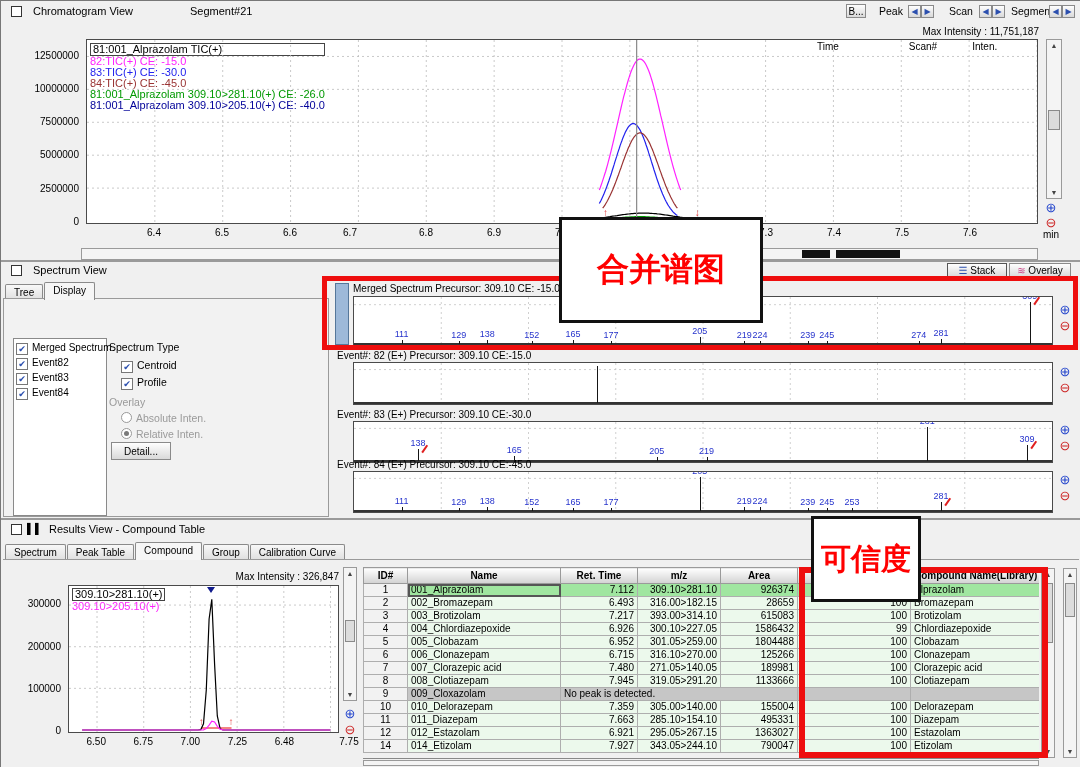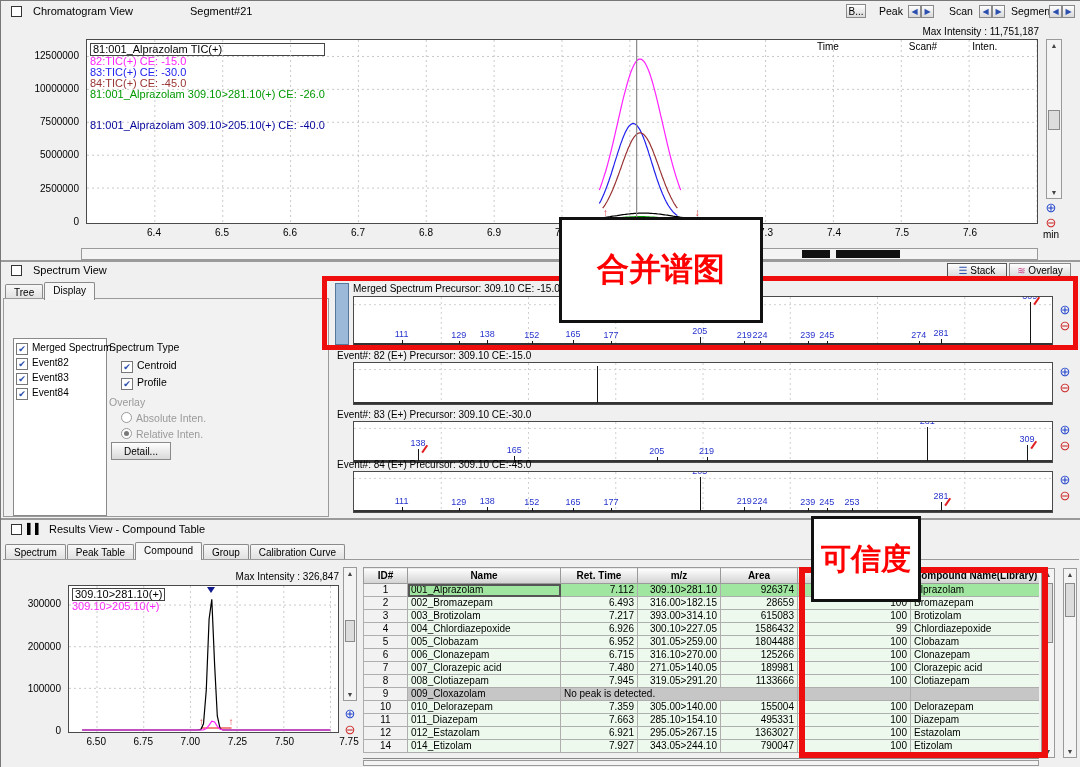--- a/index.html
+++ b/index.html
@@ -75,21 +75,21 @@
   <div class="plot" id="main-plot" style="left:85px;top:38px;width:952px;height:185px;">
     <span class="inplot-h" style="left:78%;">Time</span>
     <span class="inplot-h" style="left:88%;">Scan#</span>
     <span class="inplot-h" style="left:94.5%;">Inten.</span>
     <div class="abs" id="main-legend" style="left:3px;top:3px;">
         <div class="legend-line" style="color: rgb(0, 0, 0); border: 1px solid rgb(68, 68, 68); padding: 0px 2px;">81:001_Alprazolam TIC(+)</div>
         <div class="legend-line" style="color: rgb(255, 34, 255);">82:TIC(+) CE: -15.0</div>
         <div class="legend-line" style="color: rgb(34, 34, 238);">83:TIC(+) CE: -30.0</div>
         <div class="legend-line" style="color: rgb(153, 51, 51);">84:TIC(+) CE: -45.0</div>
         <div class="legend-line" style="color: rgb(0, 153, 0);">81:001_Alprazolam 309.10&gt;281.10(+) CE: -26.0</div>
-        <div class="legend-line" style="color: rgb(0, 0, 153); margin-top: 20px;">81:001_Alprazolam 309.10&gt;205.10(+) CE: -40.0</div>
+        <div class="legend-line" style="color: rgb(0, 0, 153);">81:001_Alprazolam 309.10&gt;205.10(+) CE: -40.0</div>
       </div>
   <svg viewBox="0 0 950 183" width="950" height="183" style="position:absolute;left:0;top:0;">
         <line x1="67.8571428571432" y1="0" x2="67.8571428571432" y2="183" stroke="#bdbdbd" stroke-dasharray="2,3" stroke-width="0.8"></line>
         <line x1="135.7142857142858" y1="0" x2="135.7142857142858" y2="183" stroke="#bdbdbd" stroke-dasharray="2,3" stroke-width="0.8"></line>
         <line x1="203.5714285714284" y1="0" x2="203.5714285714284" y2="183" stroke="#bdbdbd" stroke-dasharray="2,3" stroke-width="0.8"></line>
         <line x1="271.4285714285716" y1="0" x2="271.4285714285716" y2="183" stroke="#bdbdbd" stroke-dasharray="2,3" stroke-width="0.8"></line>
         <line x1="339.28571428571416" y1="0" x2="339.28571428571416" y2="183" stroke="#bdbdbd" stroke-dasharray="2,3" stroke-width="0.8"></line>
         <line x1="407.1428571428574" y1="0" x2="407.1428571428574" y2="183" stroke="#bdbdbd" stroke-dasharray="2,3" stroke-width="0.8"></line>
         <line x1="475" y1="0" x2="475" y2="183" stroke="#bdbdbd" stroke-dasharray="2,3" stroke-width="0.8"></line>
         <line x1="542.8571428571427" y1="0" x2="542.8571428571427" y2="183" stroke="#bdbdbd" stroke-dasharray="2,3" stroke-width="0.8"></line>
@@ -114,21 +114,21 @@
         <line x1="549.6428571428573" y1="0" x2="549.6428571428573" y2="183" stroke="#8a8a8a" stroke-width="1.2"></line>
       </svg>
       <div class="redmark" style="left: 516.107px; top: 168px;">↑</div>
       <div class="redmark" style="left: 607.714px; top: 168px;">↓</div>
     </div>
 
   <div class="abs" id="main-xticks" style="left:85px;top:226px;width:952px;height:14px;">
       <span class="xlab" style="left: 68px;">6.4</span>
       <span class="xlab" style="left: 136px;">6.5</span>
       <span class="xlab" style="left: 204px;">6.6</span>
-      <span class="xlab" style="left: 272px;">6.7</span>
+      <span class="xlab" style="left: 264px;">6.7</span>
       <span class="xlab" style="left: 340px;">6.8</span>
       <span class="xlab" style="left: 408px;">6.9</span>
       <span class="xlab" style="left: 476px;">7.0</span>
       <span class="xlab" style="left: 544px;">7.1</span>
       <span class="xlab" style="left: 612px;">7.2</span>
       <span class="xlab" style="left: 680px;">7.3</span>
       <span class="xlab" style="left: 748px;">7.4</span>
       <span class="xlab" style="left: 816px;">7.5</span>
       <span class="xlab" style="left: 884px;">7.6</span>
       <span class="xlab" style="left: 1008px;">7.7</span>
@@ -352,21 +352,21 @@
       </svg>
       <div class="redmark" style="left: 129.632px; top: 131px;">↑</div>
       <div class="redmark" style="left: 159.521px; top: 131px;">↑</div>
       <div class="tri" style="left: 137.972px; top: 0.893625px;"></div>
     </div>
   <div class="abs" id="x-xticks" style="left:67px;top:735px;width:271px;height:13px;">
       <span class="xlab" style="left: 28.2292px;">6.50</span>
       <span class="xlab" style="left: 75.2778px;">6.75</span>
       <span class="xlab" style="left: 122.326px;">7.00</span>
       <span class="xlab" style="left: 169.375px;">7.25</span>
-      <span class="xlab" style="left: 216.424px;">7.50</span>
+      <span class="xlab" style="left: 216.424px;">6.48</span>
       <span class="xlab" style="left: 281px;">7.75</span>
     </div>
 
   <div class="scroll-track" style="left:342px;top:566px;width:14px;height:134px;">
     <div class="scroll-arrow" style="top:2px;">▲</div>
     <div class="scroll-thumb" style="left:1px;top:52px;width:10px;height:22px;"></div>
     <div class="scroll-arrow" style="bottom:2px;">▼</div>
   </div>
   <div class="zoombtn zin" style="left:341px;top:706px;">⊕</div>
   <div class="zoombtn zout" style="left:341px;top:722px;">⊖</div>

